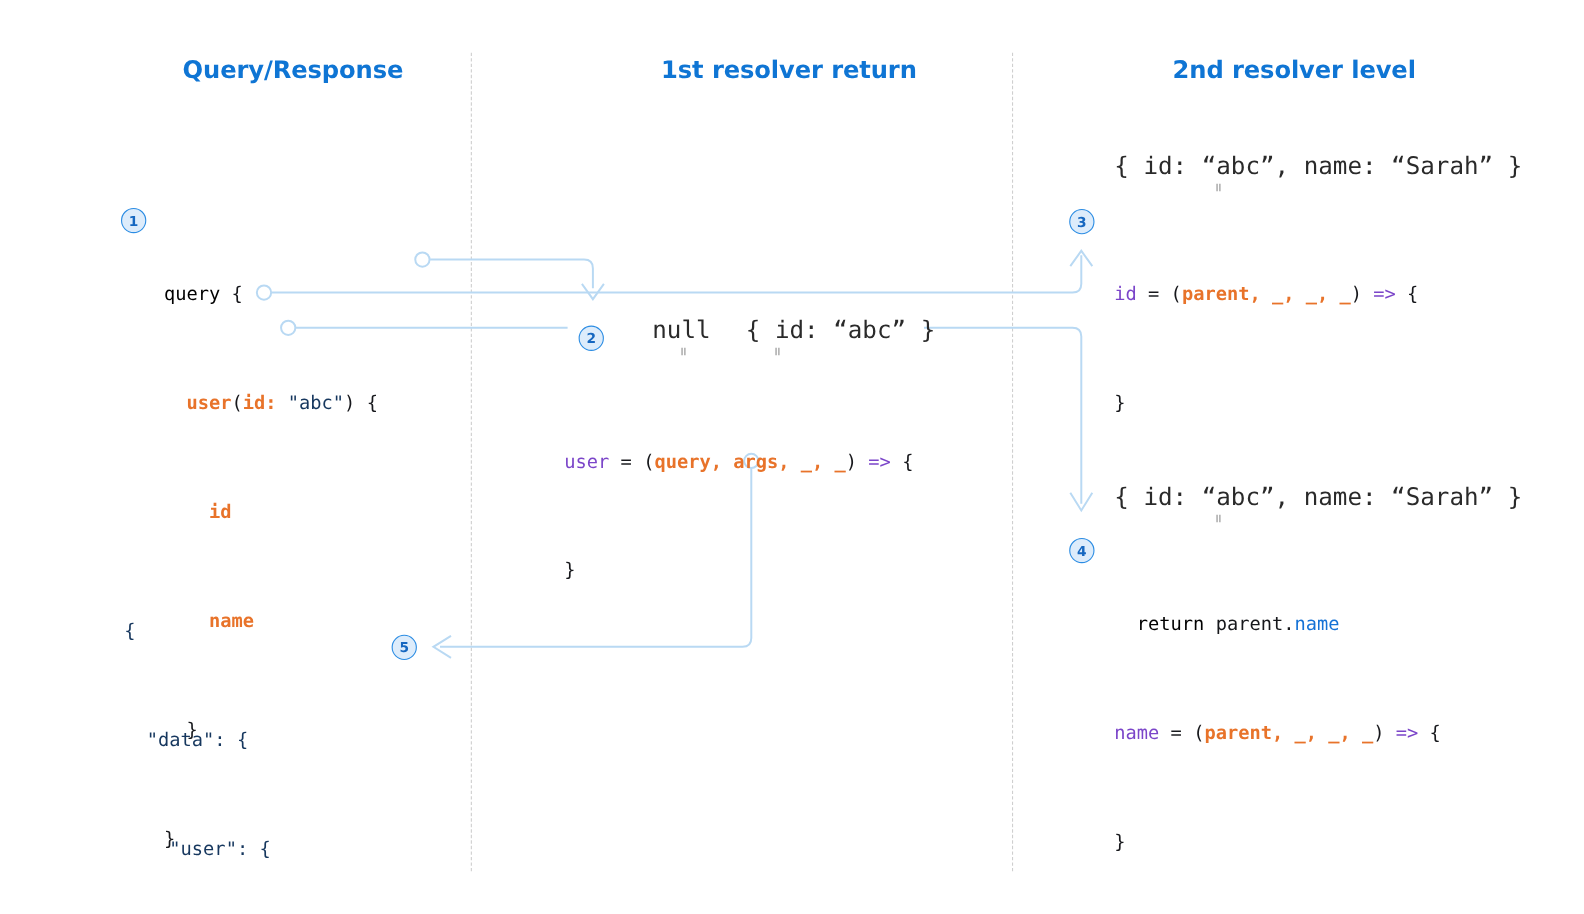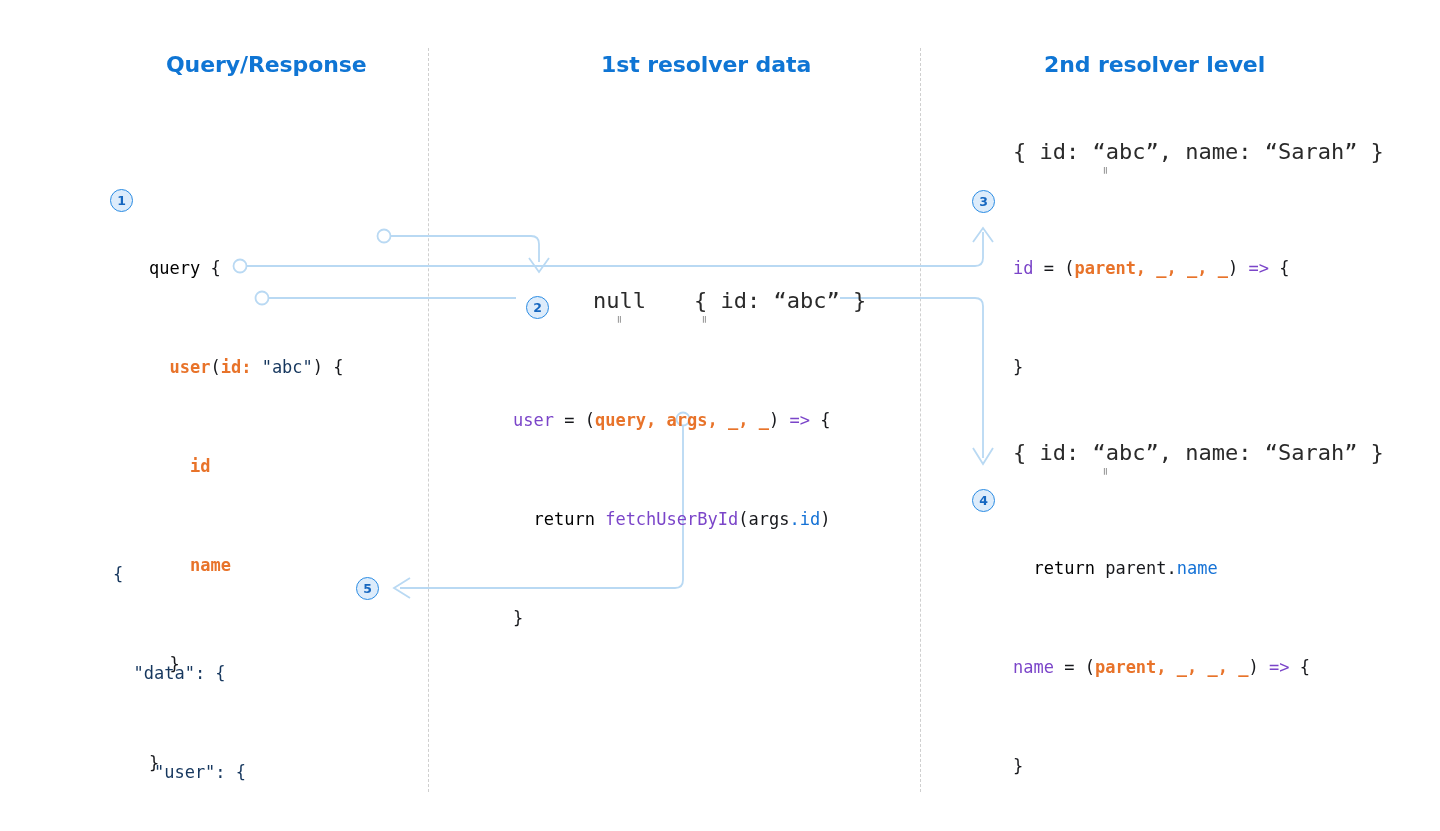--- a/index.html
+++ b/index.html
@@ -101,22 +101,22 @@
 </style>
 </head>
 <body>
 
 <div id="canvas">
 
   <div class="divider" style="left:428px; top:48px; height:744px;"></div>
   <div class="divider" style="left:920px; top:48px; height:744px;"></div>
 
   <div class="col-head" style="left:166px; top:52px;">Query/Response</div>
-  <div class="col-head" style="left:601px; top:52px;">1st resolver data</div>
-  <div class="col-head" style="left:1044px; top:52px;">2nd resolver level</div>
+  <div class="col-head" style="left:601px; top:52px;">1st resolver return</div>
+  <div class="col-head" style="left:1066px; top:52px;">2nd resolver level</div>
 
   <svg id="wires" viewBox="0 0 1440 831" xmlns="http://www.w3.org/2000/svg">
     <defs>
       <style>
         .w { fill:none; stroke:#b9d9f3; stroke-width:1.8; }
         .wc { fill:#ffffff; stroke:#b9d9f3; stroke-width:1.8; }
       </style>
     </defs>
 
     <circle class="wc" cx="384" cy="236" r="6.5"></circle>
@@ -146,26 +146,25 @@
     <span class="ln">    <span class="fld">name</span></span>
     <span class="ln">  <span class="pun">}</span></span>
     <span class="ln"><span class="pun">}</span></span>
   </div>
 
   <div class="badge" style="left:526px; top:296px;">2</div>
 
   <div class="lit" style="left:593px; top:288px;">null</div>
   <div class="eqmark" style="left:617px; top:312px;">=</div>
 
-  <div class="lit" style="left:678px; top:288px;margin-left:16px;">{ id: “abc” }</div>
+  <div class="lit" style="left:678px; top:288px;">{ id: “abc” }</div>
   <div class="eqmark" style="left:702px; top:312px;">=</div>
 
   <div class="code" style="left:513px; top:338px;">
     <span class="ln"><span class="fn">user</span><span class="pun"> = </span><span class="pun">(</span><span class="fld">query, args, _, _</span><span class="pun">)</span><span class="fn"> =&gt; </span><span class="pun">{</span></span>
-    <span class="ln">  <span class="kw">return</span> <span class="fn">fetchUserById</span><span class="pun">(</span><span class="plain">args</span><span class="prop">.id</span><span class="pun">)</span></span>
     <span class="ln"><span class="pun">}</span></span>
   </div>
 
   <div class="lit" style="left:1013px; top:139px;">{ id: “abc”, name: “Sarah” }</div>
   <div class="eqmark" style="left:1103px; top:163px;">=</div>
 
   <div class="badge" style="left:972px; top:190px;">3</div>
 
   <div class="code" style="left:1013px; top:186px;">
     <span class="ln"><span class="fn">id</span><span class="pun"> = </span><span class="pun">(</span><span class="fld">parent, _, _, _</span><span class="pun">)</span><span class="fn"> =&gt; </span><span class="pun">{</span></span>

